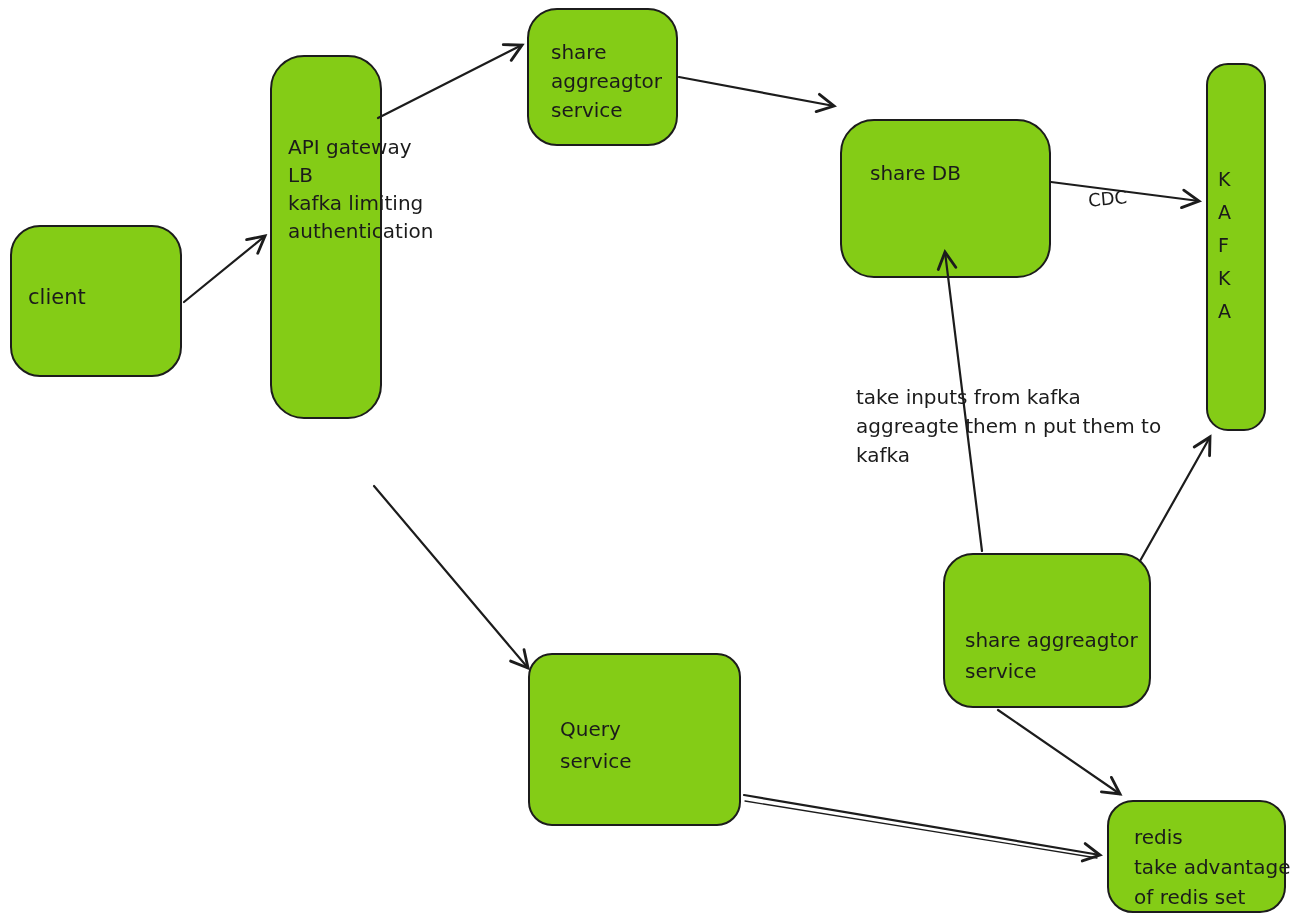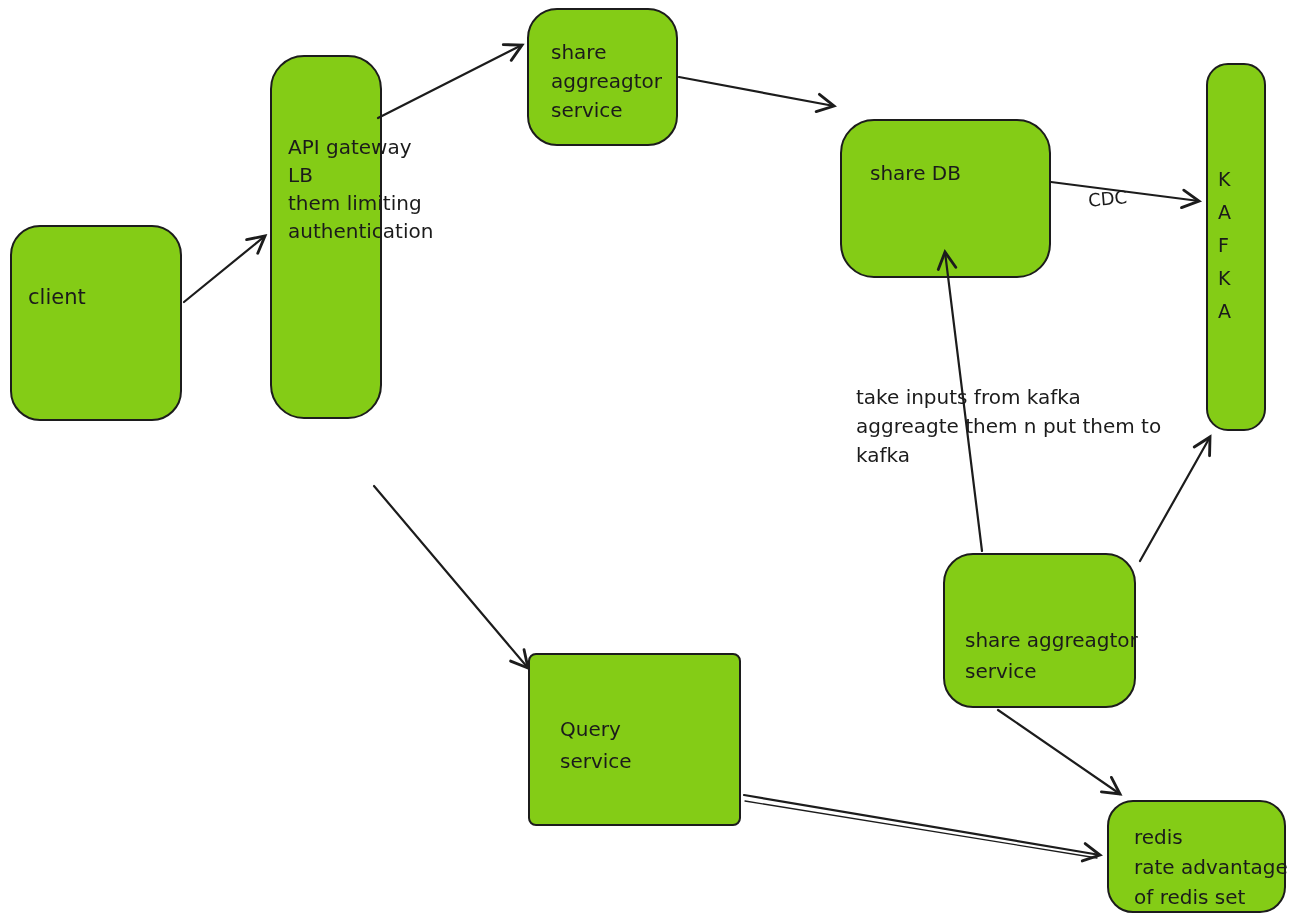--- a/index.html
+++ b/index.html
@@ -47,29 +47,29 @@
   }
   svg.edges line { stroke: #1c1c1c; stroke-width: 2.2; stroke-linecap: round; }
   svg.edges line.thin { stroke-width: 1.3; }
   .kafka-letters { line-height: 33px; font-size: 19px; }
 </style>
 </head>
 <body>
 
 <div class="canvas">
 
-  <div class="node" style="left:10px; top:225px; width:172px; height:196px; border-radius:30px;">
+  <div class="node" style="left:10px; top:225px; width:172px; height:152px; border-radius:30px;">
     <div class="node-label" style="left:16px; top:56px; font-size:21px;">client</div>
   </div>
 
   <div class="node" style="left:270px; top:55px; width:112px; height:364px; border-radius:34px;">
     <div class="node-label" style="left:16px; top:76px;">
       <div>API gateway</div>
       <div>LB</div>
-      <div>them limiting</div>
+      <div>kafka limiting</div>
       <div>authentication</div>
     </div>
   </div>
 
   <div class="node" style="left:527px; top:8px; width:151px; height:138px; border-radius:30px;">
     <div class="node-label" style="left:22px; top:28px; line-height:29px;">
       <div>share</div>
       <div>aggreagtor</div>
       <div>service</div>
     </div>
@@ -82,38 +82,38 @@
   <div class="node" style="left:1206px; top:63px; width:60px; height:368px; border-radius:22px;">
     <div class="node-label kafka-letters" style="left:10px; top:98px;">
       <div>K</div>
       <div>A</div>
       <div>F</div>
       <div>K</div>
       <div>A</div>
     </div>
   </div>
 
-  <div class="node" style="left:943px; top:553px; width:193px; height:155px; border-radius:30px;">
+  <div class="node" style="left:943px; top:553px; width:208px; height:155px; border-radius:30px;">
     <div class="node-label" style="left:20px; top:70px; line-height:31px;">
       <div>share aggreagtor</div>
       <div>service</div>
     </div>
   </div>
 
-  <div class="node" style="left:528px; top:653px; width:213px; height:173px; border-radius:8px;">
+  <div class="node" style="left:528px; top:653px; width:213px; height:173px; border-radius:24px;">
     <div class="node-label" style="left:30px; top:58px; line-height:32px;">
       <div>Query</div>
       <div>service</div>
     </div>
   </div>
 
   <div class="node" style="left:1107px; top:800px; width:179px; height:113px; border-radius:26px;">
     <div class="node-label" style="left:25px; top:20px; line-height:30px;">
       <div>redis</div>
-      <div>rate advantage</div>
+      <div>take advantage</div>
       <div>of redis set</div>
     </div>
   </div>
 
   <div class="annotation" style="left:856px; top:383px;">
     <div>take inputs from kafka</div>
     <div>aggreagte them n put them to</div>
     <div>kafka</div>
   </div>
 

